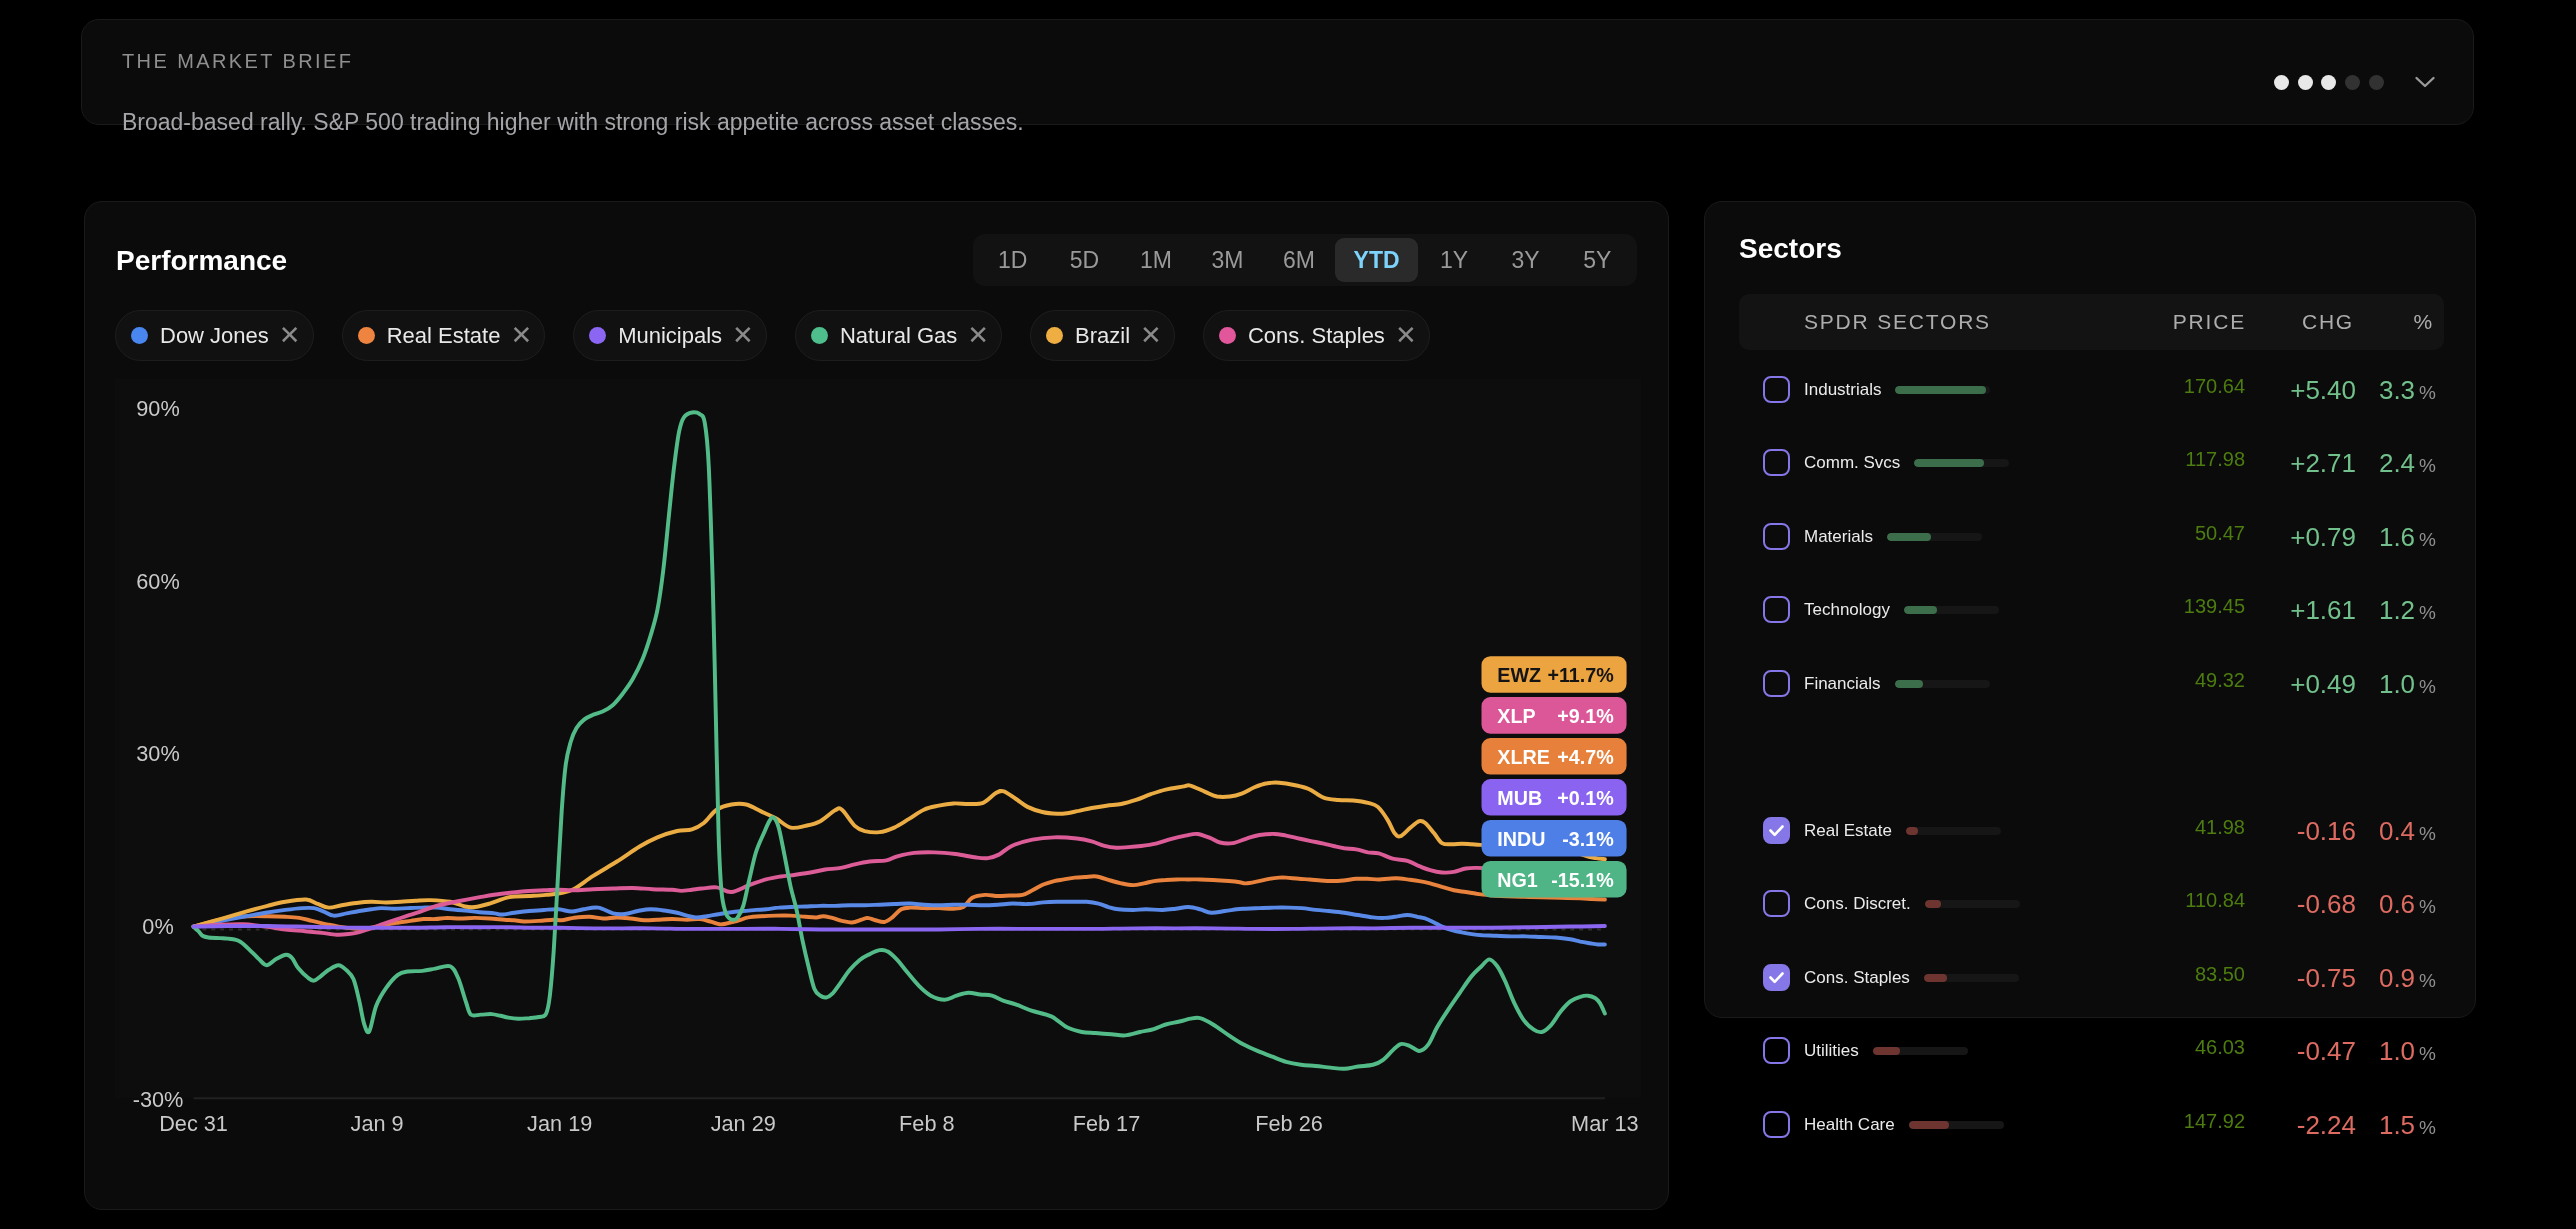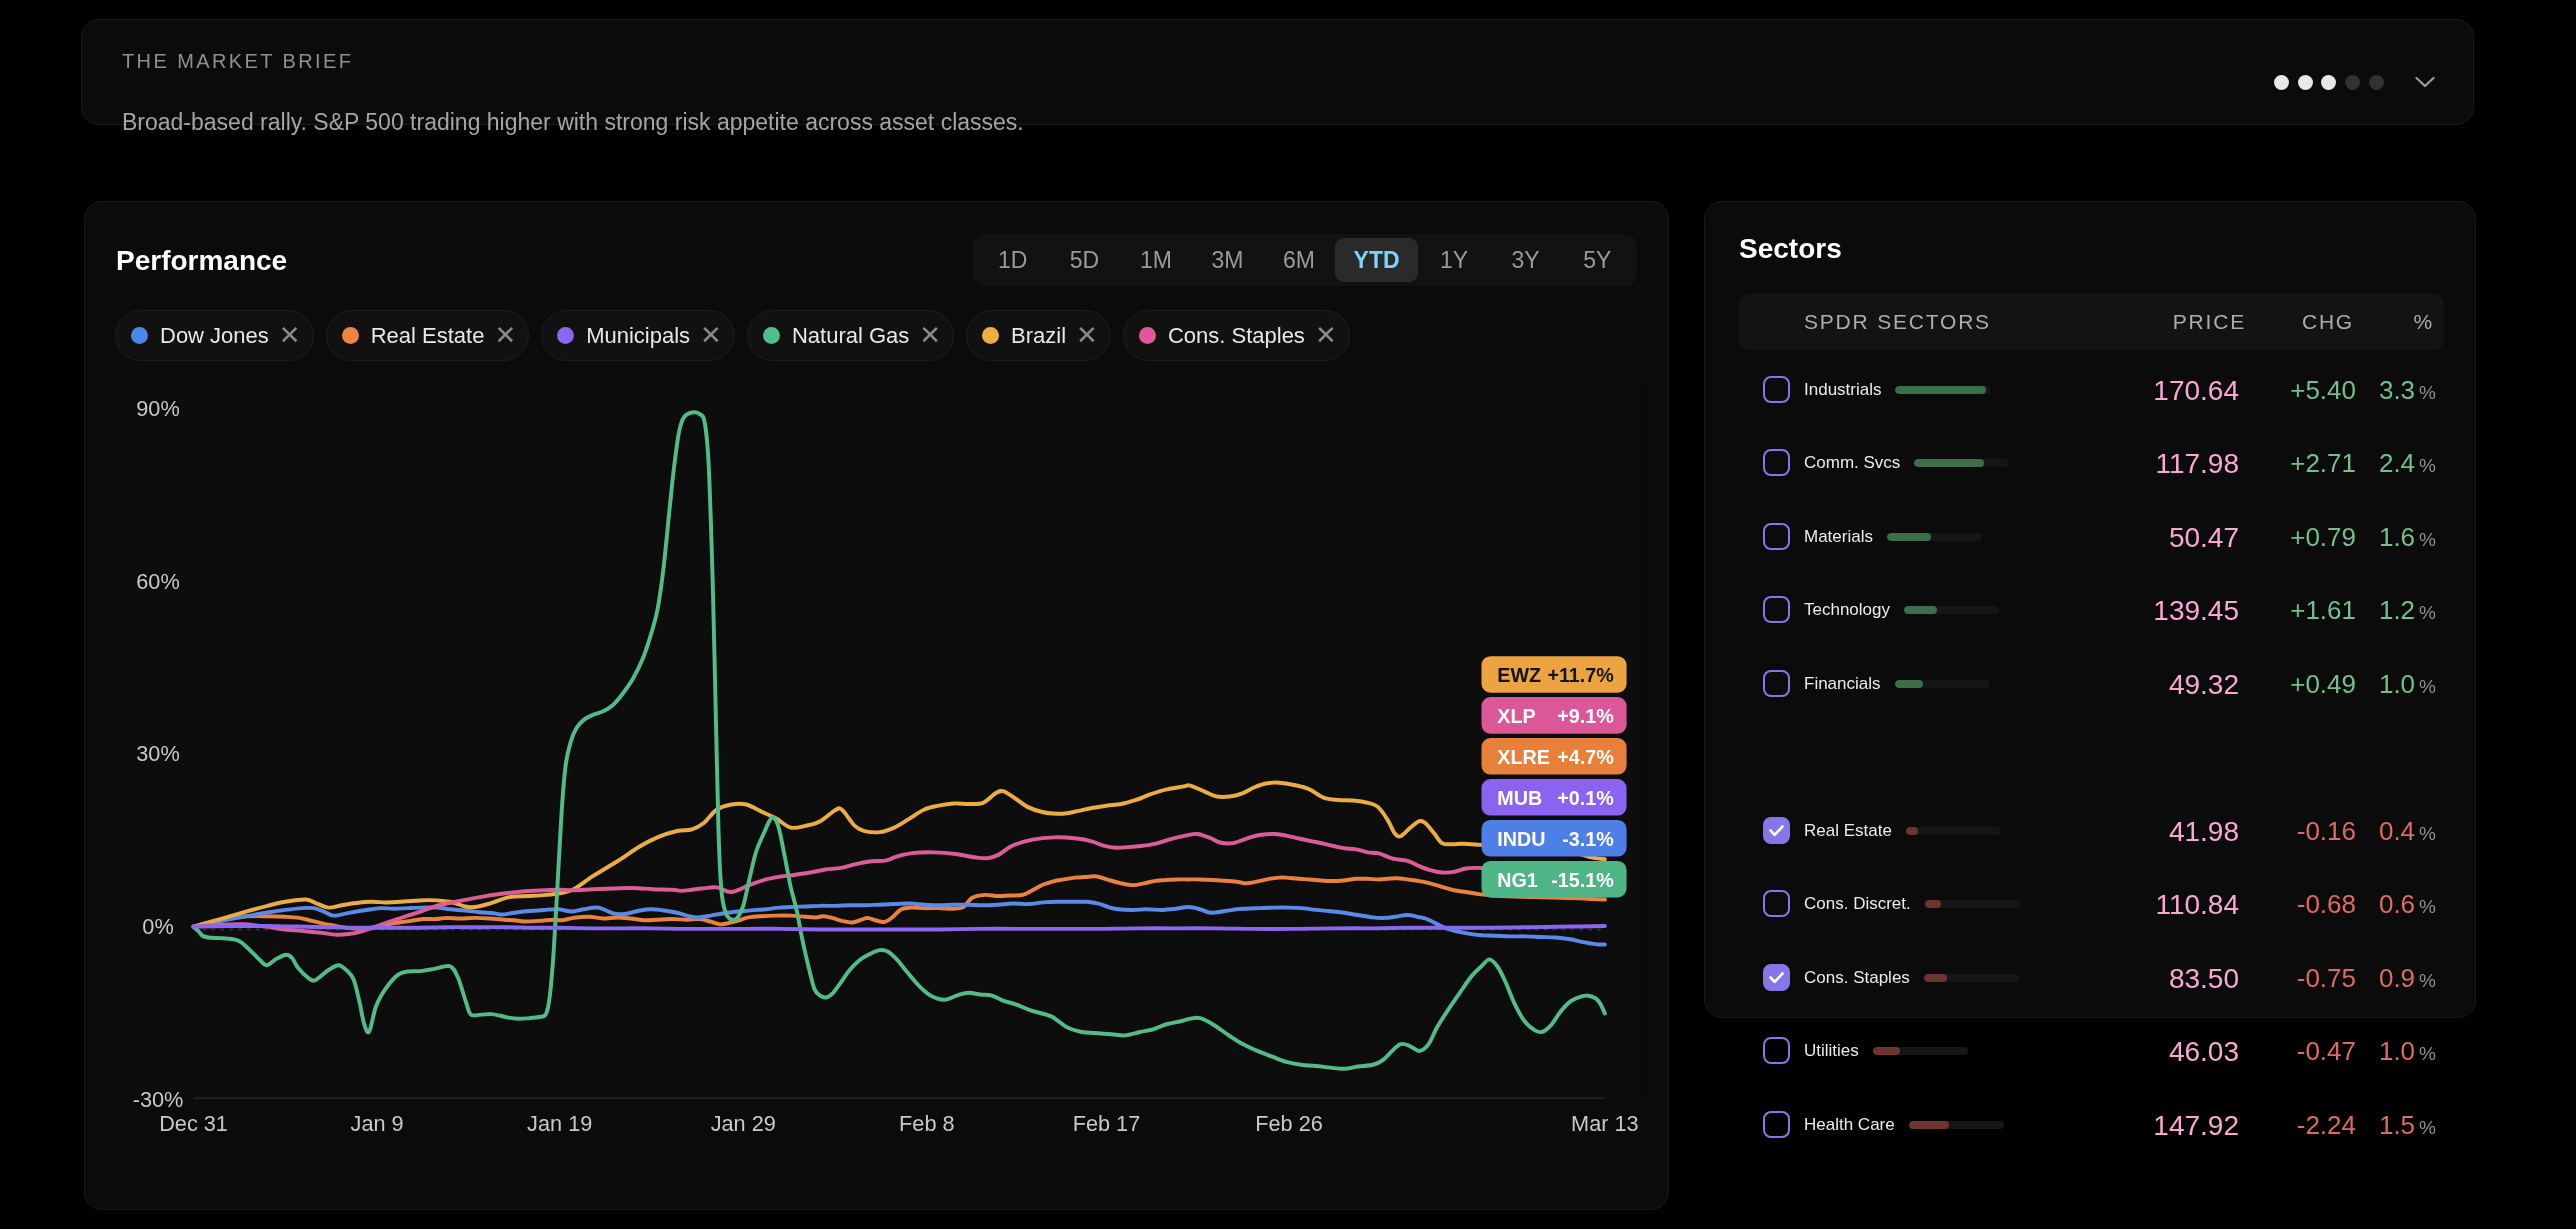--- a/index.html
+++ b/index.html
@@ -12,40 +12,40 @@
 .dot { position:absolute; top:55px; width:15px; height:15px; border-radius:50%; }
 #chev { position:absolute; left:2331px; top:50px; }
 #perf { left:84px; top:201px; width:1585px; height:1009px; }
 #perf h2, #sect h2 { position:absolute; left:31px; top:43px; font-size:28px; font-weight:bold; color:#FFF; }
 #sect h2 { left:34px; top:31px; }
 #tabs { position:absolute; left:888px; top:32px; width:664px; height:52px; background:#121212;
   border-radius:12px; display:flex; align-items:center; padding:4px; }
 .tab { width:72px; height:44px; display:flex; align-items:center; justify-content:center;
   font-size:23px; color:#9A9A9A; border-radius:9px; }
 .tab.sel { background:#2A2A2A; color:#7dd3fc; font-weight:bold; width:84px; }
-#chips { position:absolute; left:30px; top:108px; display:flex; gap:12px; }
+#chips { position:absolute; left:30px; top:108px; display:flex; gap:28px; }
 .chip { height:51px; display:flex; align-items:center; background:#111;
   border:1px solid #1E1E1E; border-radius:26px; padding:0 12px 0 15px; }
 .cdot { width:17px; height:17px; border-radius:50%; margin-right:12px; }
 .clab { font-size:22px; color:#E8E8E8; }
 .cx { font-size:26px; color:#8A8A8A; margin-left:10px; font-weight:300; }
 #sect { left:1704px; top:201px; width:772px; height:817px; }
 #shead { position:absolute; left:34px; top:92px; width:705px; height:56px; background:#131313;
   border-radius:10px; }
 #shead span { position:absolute; top:16px; font-size:21px; color:#ADADAD; letter-spacing:1.8px; }
 .srow { position:absolute; left:0; width:772px; height:73px; display:flex; align-items:center; }
 .cb { flex:none; position:relative; margin-left:58px; width:27px; height:27px; border:2px solid #8577E8;
   border-radius:8px; }
 .cb.on { background:#8577E8; border-color:#8577E8; }
 .cb svg { position:absolute; left:-2px; top:-2px; }
 .sname { margin-left:14px; font-size:17px; color:#EBEBEB; }
 .sbar { flex:none; margin-left:14px; height:8px; width:95px; background:#161616; border-radius:4px;
   overflow:hidden; display:block; }
 .sbar span { display:block; height:8px; border-radius:4px; }
-.sprice { position:absolute; right:238px; top:22px; font-size:28px; color:#f9a8d4; }
+.sprice { position:absolute; right:232px; top:22px; font-size:20px; color:#4d7c0f; }
 .schg { position:absolute; right:121px; top:22px; font-size:26px; font-weight:500; }
 .spct { position:absolute; right:41px; top:22px; font-size:26px; font-weight:500; }
 .spct em { font-style:normal; font-size:19px; color:#8F8F8F; font-weight:400; margin-left:4px; }
 .pos { color:#72C08B; }
 .neg { color:#DE6B61; }
 </style></head>
 <body>
 <div class="card" id="top">
   <h1>THE MARKET BRIEF</h1>
   <p>Broad-based rally. S&amp;P 500 trading higher with strong risk appetite across asset classes.</p>

